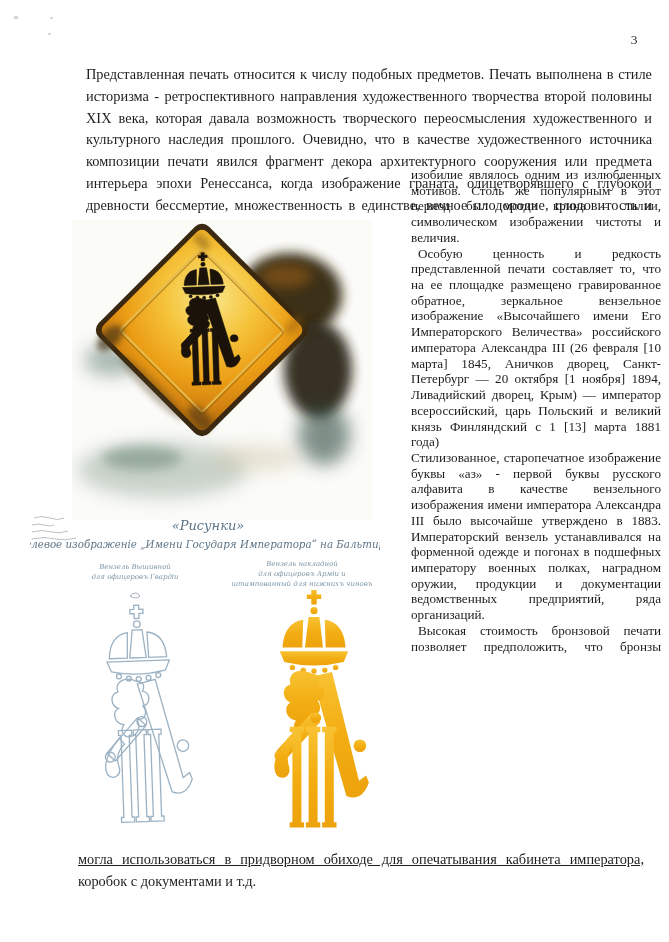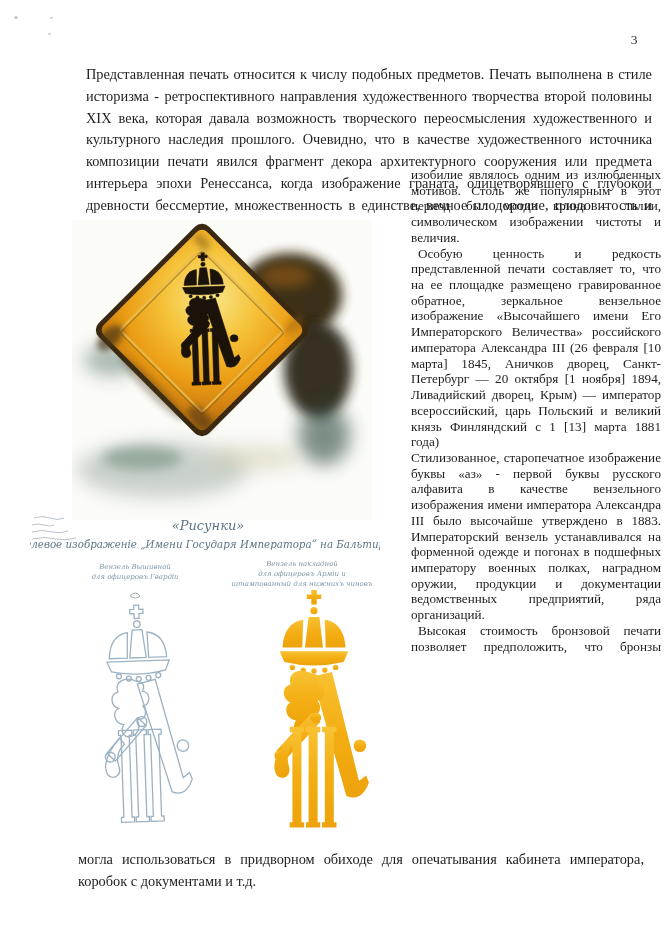--- a/index.html
+++ b/index.html
@@ -15,21 +15,21 @@
     position:absolute; left:78px; top:56px; width:566px; margin:8px;
     font-size:14.35px; line-height:21.8px;
     text-align:justify; text-align-last:justify;
   }
   .col { position:absolute; left:411px; top:167px; width:250px; }
   .col p { margin:0; font-size:13.15px; line-height:15.72px; text-align:justify; }
   .col p.ind { text-indent:7px; }
   .col p.stretch { text-align-last:justify; }
   .bottom { position:absolute; left:78px; top:849px; width:566px; }
   .bottom p { margin:0; font-size:14.35px; line-height:21.8px; text-align:justify; }
-  .bottom p.stretch { text-align-last:justify; }
+  .bottom p.stretch { text-align-last:justify;text-decoration:underline; }
   svg.photo { position:absolute; left:72px; top:220px; }
   svg.sheet { position:absolute; left:30px; top:512px; }
   .speck { position:absolute; background:#8f8f8f; border-radius:50%; opacity:.45; }
   .script-title { font-family:"DejaVu Serif", serif; font-style:italic; }
 </style>
 </head>
 <body>
 
 <svg width="0" height="0" style="position:absolute" aria-hidden="true">
   <defs>

